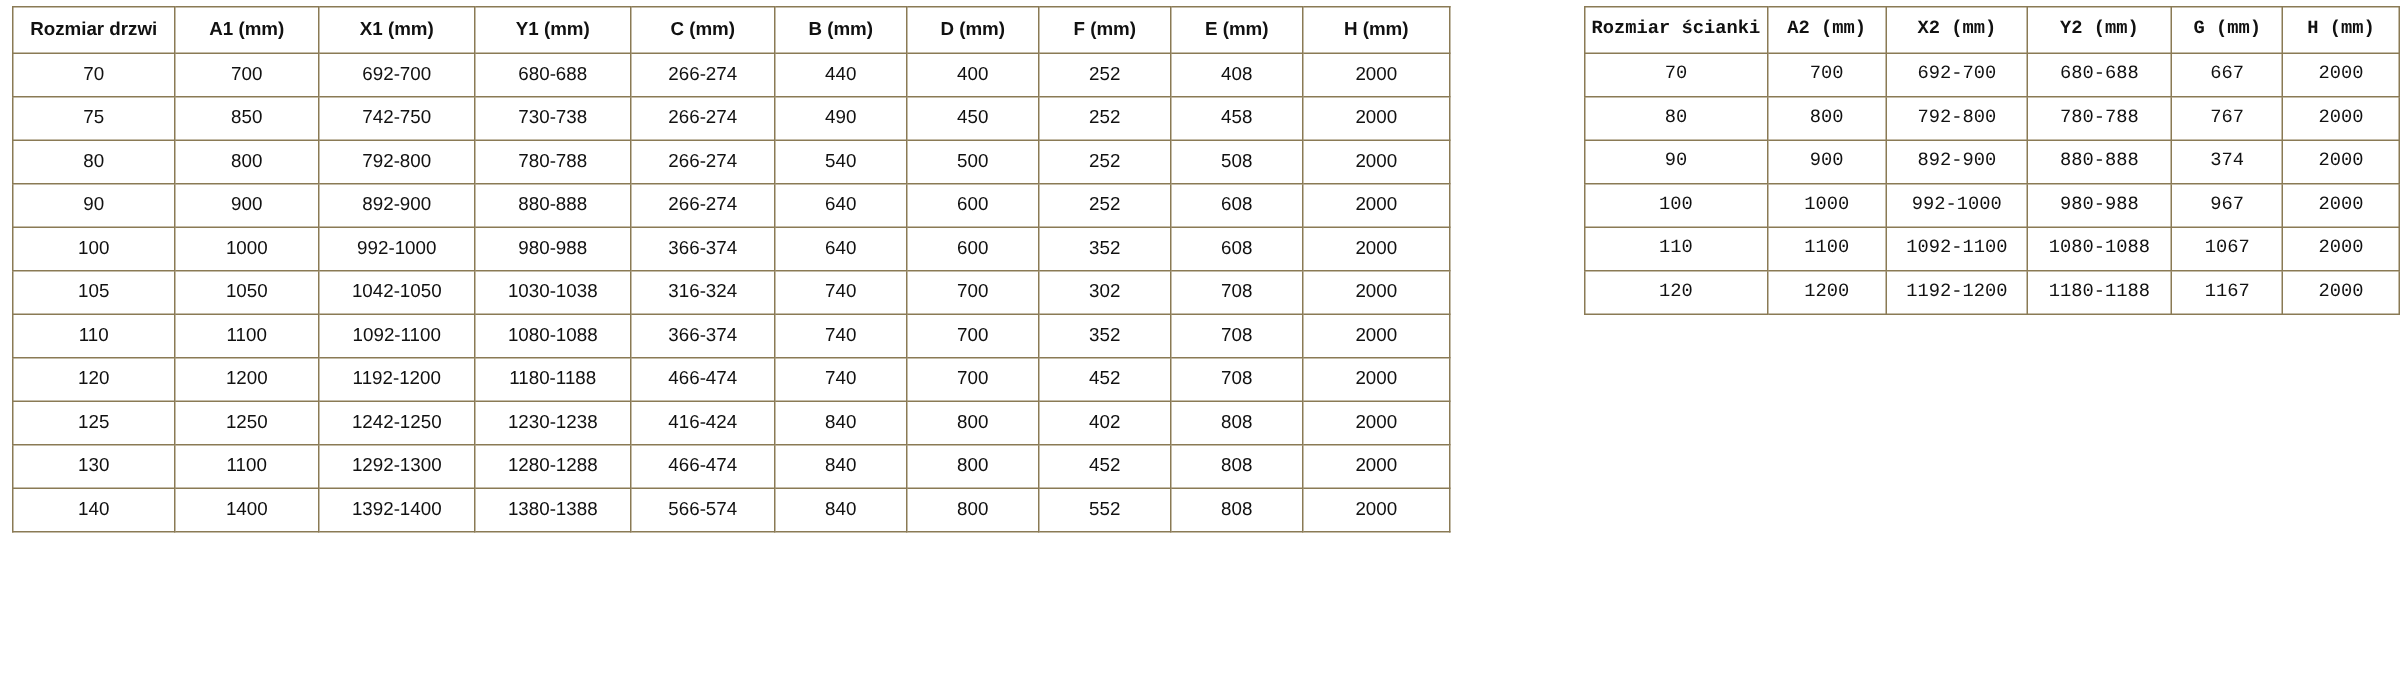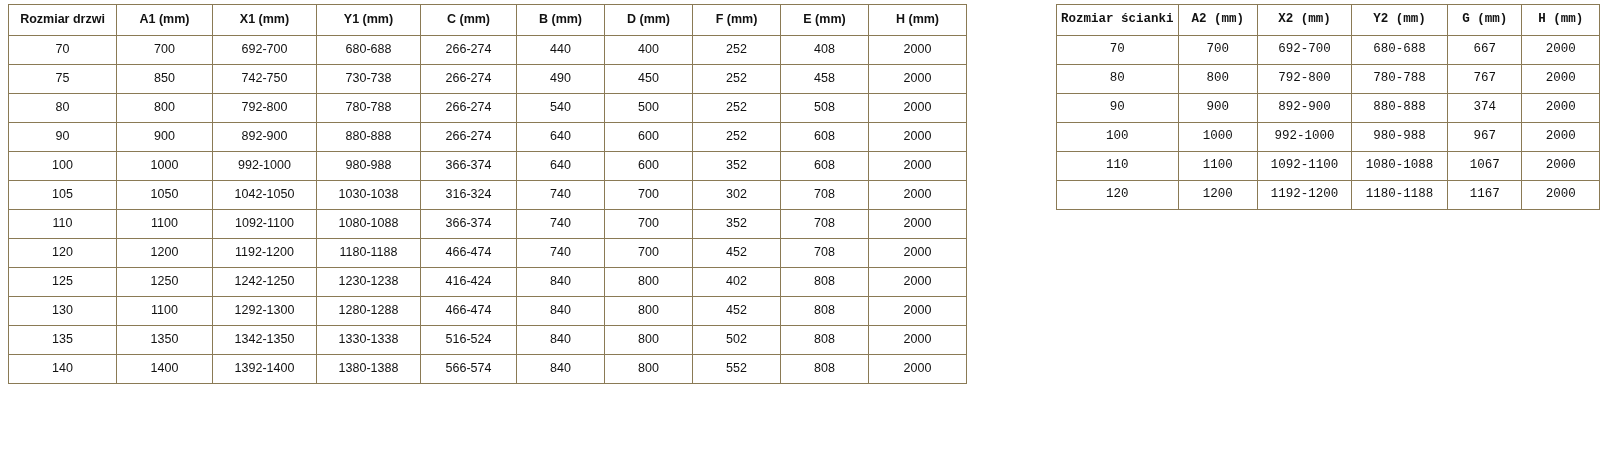--- a/index.html
+++ b/index.html
@@ -216,32 +216,20 @@
             <td>1292-1300</td>
             <td>1280-1288</td>
             <td>466-474</td>
             <td>840</td>
             <td>800</td>
             <td>452</td>
             <td>808</td>
             <td>2000</td>
           </tr>
           <tr>
-            <td>135</td>
-            <td>1350</td>
-            <td>1342-1350</td>
-            <td>1330-1338</td>
-            <td>516-524</td>
-            <td>840</td>
-            <td>800</td>
-            <td>502</td>
-            <td>808</td>
-            <td>2000</td>
-          </tr>
-          <tr>
             <td>140</td>
             <td>1400</td>
             <td>1392-1400</td>
             <td>1380-1388</td>
             <td>566-574</td>
             <td>840</td>
             <td>800</td>
             <td>552</td>
             <td>808</td>
             <td>2000</td>

